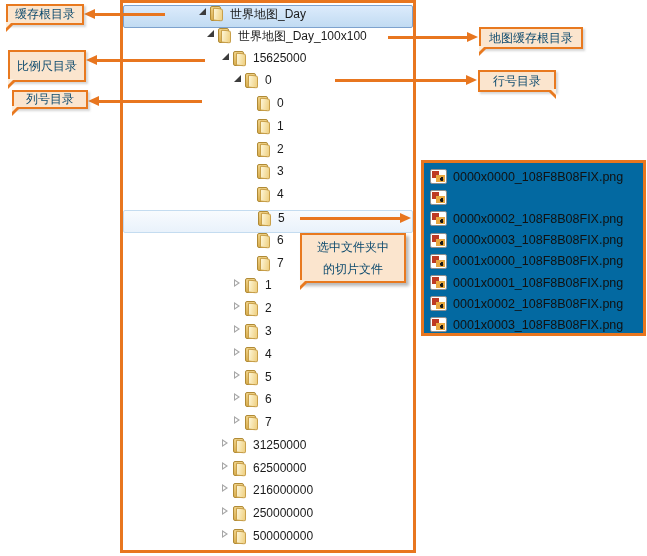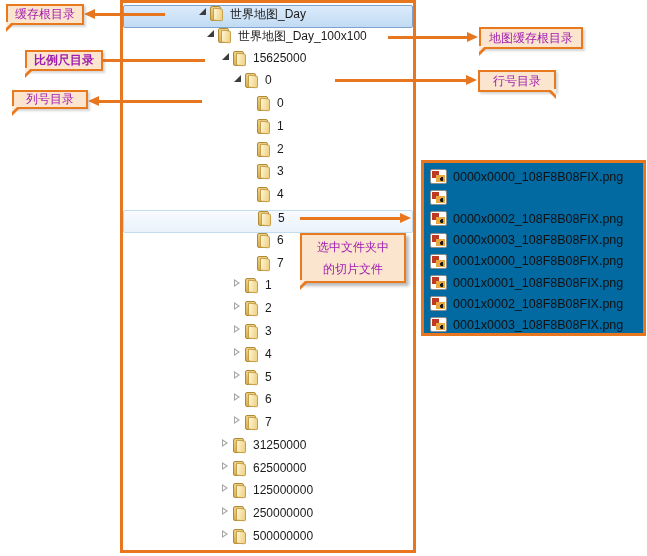--- a/index.html
+++ b/index.html
@@ -39,31 +39,31 @@
 
   
   .frow{display:flex;align-items:center;height:21.2px;font-size:12.5px;color:#111;white-space:nowrap;}
   .imgic{width:15px;height:13px;border:1px solid #8E8F8F;border-radius:2px;background:#fff;
     position:relative;flex:none;margin-right:6px;}
   .imgic::before{content:'';position:absolute;left:1px;top:1px;width:7px;height:7px;background:#BE3A24;}
   .imgic::after{content:'';position:absolute;right:1px;bottom:1px;width:9px;height:7px;
     background:radial-gradient(circle at 63% 58%, #1A1A1A 0 1.8px, #E9A83F 1.9px);}
 
   
-  .callout{position:absolute;background:#FBE5CE;border:2px solid #E8791F;color:#a21caf;
+  .callout{position:absolute;background:#FBE5CE;border:2px solid #E8791F;color:#0c4a6e;
     font-size:12px;display:flex;align-items:center;justify-content:center;z-index:7;
     box-shadow:2px 2px 2px rgba(120,120,120,0.30);box-sizing:border-box;white-space:nowrap;}
   .callout::after{content:'';position:absolute;left:-2px;bottom:-9px;width:0;height:0;
     border-top:9px solid #E8791F;border-right:9px solid transparent;}
   .callout::before{content:'';position:absolute;left:-2px;bottom:-5px;width:0;height:0;z-index:1;
     border-top:6px solid #FDEEDC;border-right:6px solid transparent;}
   .fold-br::after{left:auto;right:-2px;border-right:none;border-left:9px solid transparent;}
   .fold-br::before{left:auto;right:-2px;border-right:none;border-left:6px solid transparent;}
   .co-a{left:6px;top:4px;width:78px;height:21px;}
-  .co-b{left:25px;top:50px;width:78px;height:21px;font-weight:bold;}
+  .co-b{left:8px;top:50px;width:78px;height:32px;}
   .co-c{left:12px;top:90px;width:76px;height:19px;}
   .co-d{left:479px;top:27px;width:104px;height:22px;}
   .co-e{left:478px;top:70px;width:78px;height:22px;}
   .co-f{left:300px;top:233px;width:106px;height:50px;flex-direction:column;line-height:22px;
     box-shadow:3px 3px 3px rgba(100,100,100,0.45);}
 
   
   .aline{position:absolute;height:3px;background:#E8761F;z-index:6;}
   .ahl{position:absolute;width:0;height:0;z-index:6;
     border-top:5.5px solid transparent;border-bottom:5.5px solid transparent;border-right:11px solid #E8761F;}
@@ -177,21 +177,21 @@
       <span>31250000</span>
     </div>
     <div class="trow d2 col">
       <span class="tri"></span>
       <span class="fold"></span>
       <span>62500000</span>
     </div>
     <div class="trow d2 col">
       <span class="tri"></span>
       <span class="fold"></span>
-      <span>125000000</span>
+      <span>216000000</span>
     </div>
     <div class="trow d2 col">
       <span class="tri"></span>
       <span class="fold"></span>
       <span>250000000</span>
     </div>
     <div class="trow d2 col">
       <span class="tri"></span>
       <span class="fold"></span>
       <span>500000000</span>

